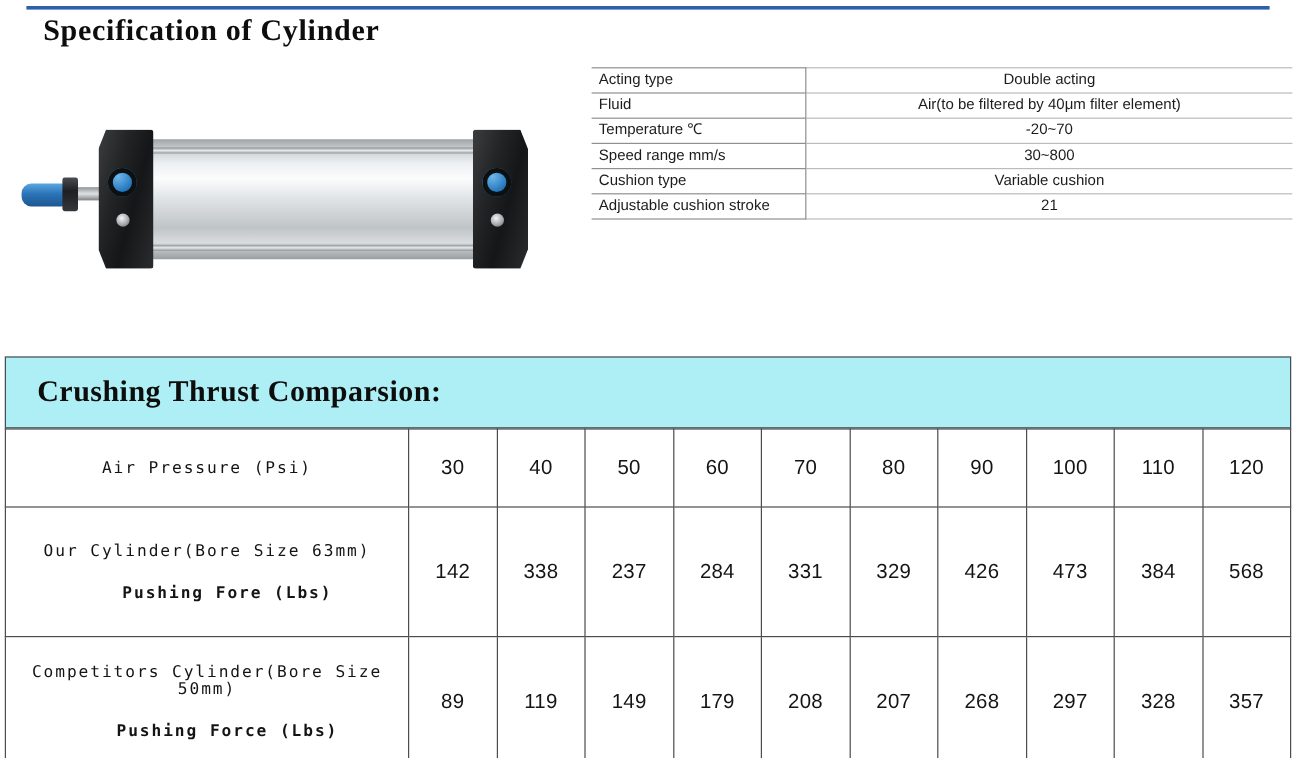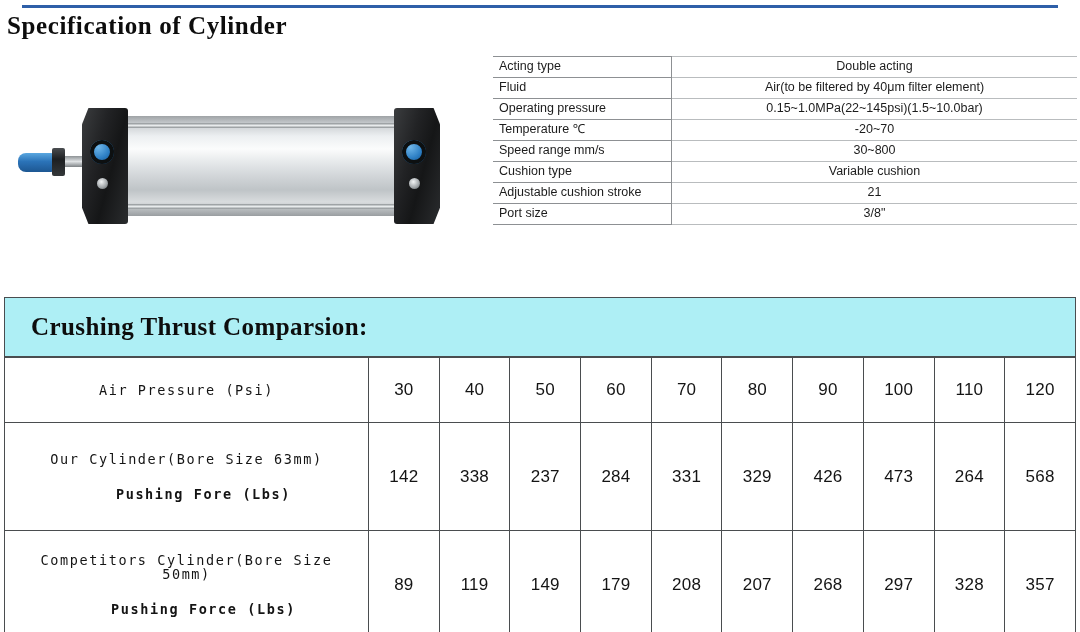--- a/index.html
+++ b/index.html
@@ -12,21 +12,21 @@
   }
 
   
   #top-rule{
     position:absolute;left:22px;top:5px;width:1036px;height:3px;
     background:#2e5fa8;
   }
 
   
   #page-title{
-    position:absolute;left:7px;top:12px;
+    position:absolute;left:36px;top:12px;
     font-family:"Liberation Serif", serif;
     font-weight:bold;
     font-size:25px;
     letter-spacing:.6px;
     color:#0d0d0d;
     white-space:nowrap;
   }
 
   
   #product-photo{
@@ -139,21 +139,21 @@
   #compare-table td{
     border:1px solid #4a4d4f;
     text-align:center;vertical-align:middle;
     color:#141414;
   }
   #compare-table td.label-cell{
     width:323px;
     font-size:13.5px;
     letter-spacing:1.6px;
     line-height:1.05;
-    padding:0 20px;
+    padding:0 6px;
   }
   #compare-table td.val-cell{
     font-family:"Liberation Sans", sans-serif;
     font-size:17px;letter-spacing:.2px;
   }
   #compare-table tr.row-pressure td{height:62px;}
   #compare-table tr.row-data td{height:105px;}
   .label-line{display:block;}
   .label-line.second{margin-top:20px;}
   .label-line.indent{padding-left:34px;font-weight:bold;}
@@ -185,42 +185,34 @@
   <tbody>
     <tr>
       <td>Acting type</td>
       <td>Double acting</td>
     </tr>
     <tr>
       <td>Fluid</td>
       <td>Air(to be filtered by 40μm filter element)</td>
     </tr>
     <tr>
-      <td>Operating pressure</td>
-      <td>0.15~1.0MPa(22~145psi)(1.5~10.0bar)</td>
-    </tr>
-    <tr>
       <td>Temperature ℃</td>
       <td>-20~70</td>
     </tr>
     <tr>
       <td>Speed range  mm/s</td>
       <td>30~800</td>
     </tr>
     <tr>
       <td>Cushion type</td>
       <td>Variable cushion</td>
     </tr>
     <tr>
       <td>Adjustable cushion stroke</td>
       <td>21</td>
-    </tr>
-    <tr>
-      <td>Port size</td>
-      <td>3/8"</td>
     </tr>
   </tbody>
 </table>
 
 <div id="compare-wrap">
   <div id="compare-header">
     <span id="compare-header-text">Crushing Thrust Comparsion:</span>
   </div>
   <table id="compare-table">
     <tbody>
@@ -243,21 +235,21 @@
           <span class="label-line second indent">Pushing Fore (Lbs)</span>
         </td>
         <td class="val-cell">142</td>
         <td class="val-cell">338</td>
         <td class="val-cell">237</td>
         <td class="val-cell">284</td>
         <td class="val-cell">331</td>
         <td class="val-cell">329</td>
         <td class="val-cell">426</td>
         <td class="val-cell">473</td>
-        <td class="val-cell">264</td>
+        <td class="val-cell">384</td>
         <td class="val-cell">568</td>
       </tr>
       <tr class="row-data">
         <td class="label-cell">
           <span class="label-line">Competitors Cylinder(Bore Size 50mm)</span>
           <span class="label-line second indent">Pushing Force (Lbs)</span>
         </td>
         <td class="val-cell">89</td>
         <td class="val-cell">119</td>
         <td class="val-cell">149</td>

